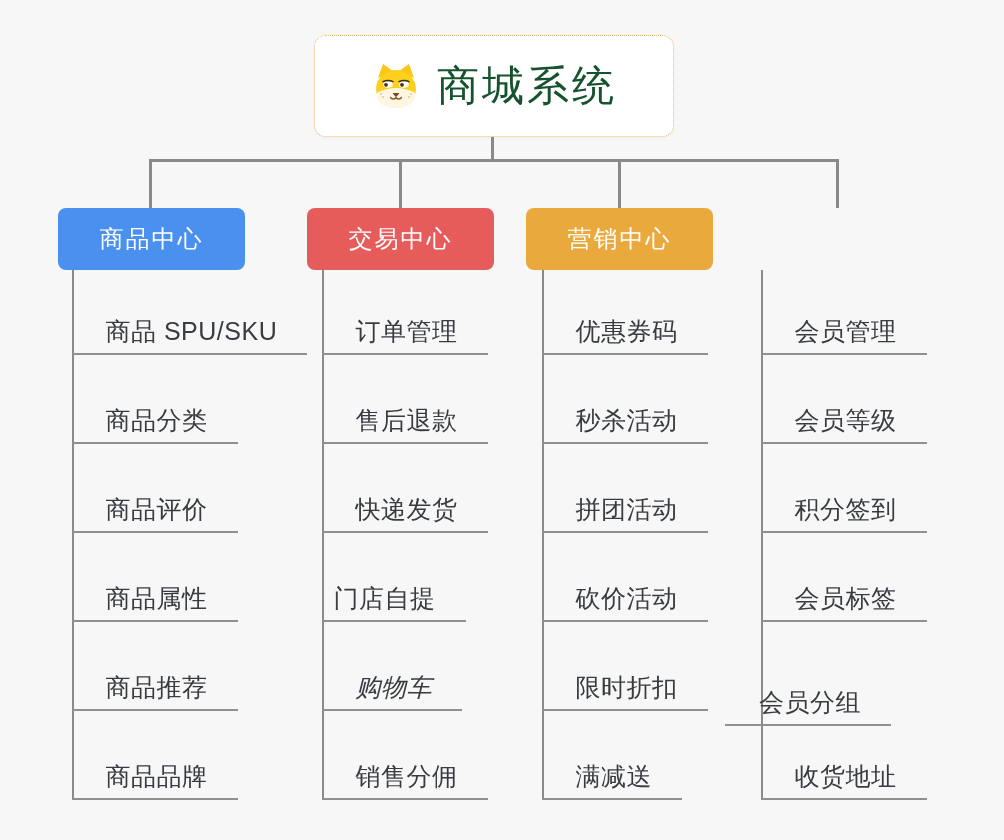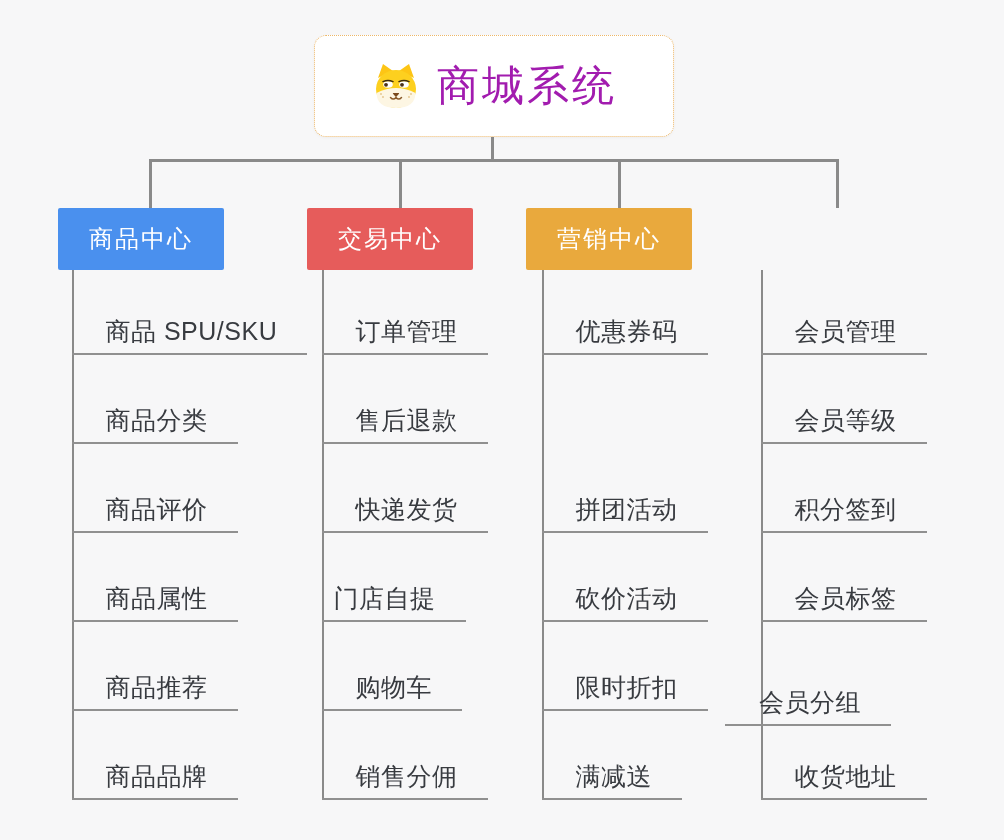--- a/index.html
+++ b/index.html
@@ -22,30 +22,30 @@
     border-radius:12px;
     box-shadow:0 1px 3px rgba(0,0,0,0.04);
     display:flex;align-items:center;justify-content:center;
     gap:16px;
     box-sizing:border-box;
     cursor:pointer;
   }
   .root-label{
     font-size:42px;
     letter-spacing:3px;
-    color:#a21caf;
+    color:#14532d;
     white-space:nowrap;
   }
   .dog-icon{width:50px;height:46px;flex:0 0 auto;}
   
   .line{position:absolute;background:#8a8a8a;}
   
   .branch-node{
-    position:absolute;top:208px;height:62px;width:166px;
-    border-radius:2px;
+    position:absolute;top:208px;height:62px;width:187px;
+    border-radius:8px;
     display:flex;align-items:center;justify-content:center;
     cursor:pointer;
   }
   .branch-label{
     color:#ffffff;
     font-size:24px;
     letter-spacing:2px;
     white-space:nowrap;
   }
   
@@ -136,33 +136,36 @@
     </div>
   <div class="item" style="left:321.5px;top:404px;">
       <span>售后退款</span>
     </div>
   <div class="item" style="left:321.5px;top:493px;">
       <span>快递发货</span>
     </div>
   <div class="item" style="left:321.5px;top:582px;padding-left:12px;">
       <span>门店自提</span>
     </div>
-  <div class="item" style="left:321.5px;top:671px;">
+  <div class="item" style="left:321.5px;top:671px;font-style:italic;">
       <span>购物车</span>
     </div>
   <div class="item" style="left:321.5px;top:760px;">
       <span>销售分佣</span>
     </div>
 
   <div class="branch-node" style="left: 526px; background-color: rgb(233, 169, 61);">
     <span class="branch-label">营销中心</span>
   </div>
   <div class="col-trunk" style="left:541.5px;"></div>
   <div class="item" style="left:541.5px;top:315px;">
       <span>优惠券码</span>
+    </div>
+  <div class="item" style="left:541.5px;top:404px;">
+      <span>秒杀活动</span>
     </div>
   <div class="item" style="left:541.5px;top:493px;">
       <span>拼团活动</span>
     </div>
   <div class="item" style="left:541.5px;top:582px;">
       <span>砍价活动</span>
     </div>
   <div class="item" style="left:541.5px;top:671px;">
       <span>限时折扣</span>
     </div>

